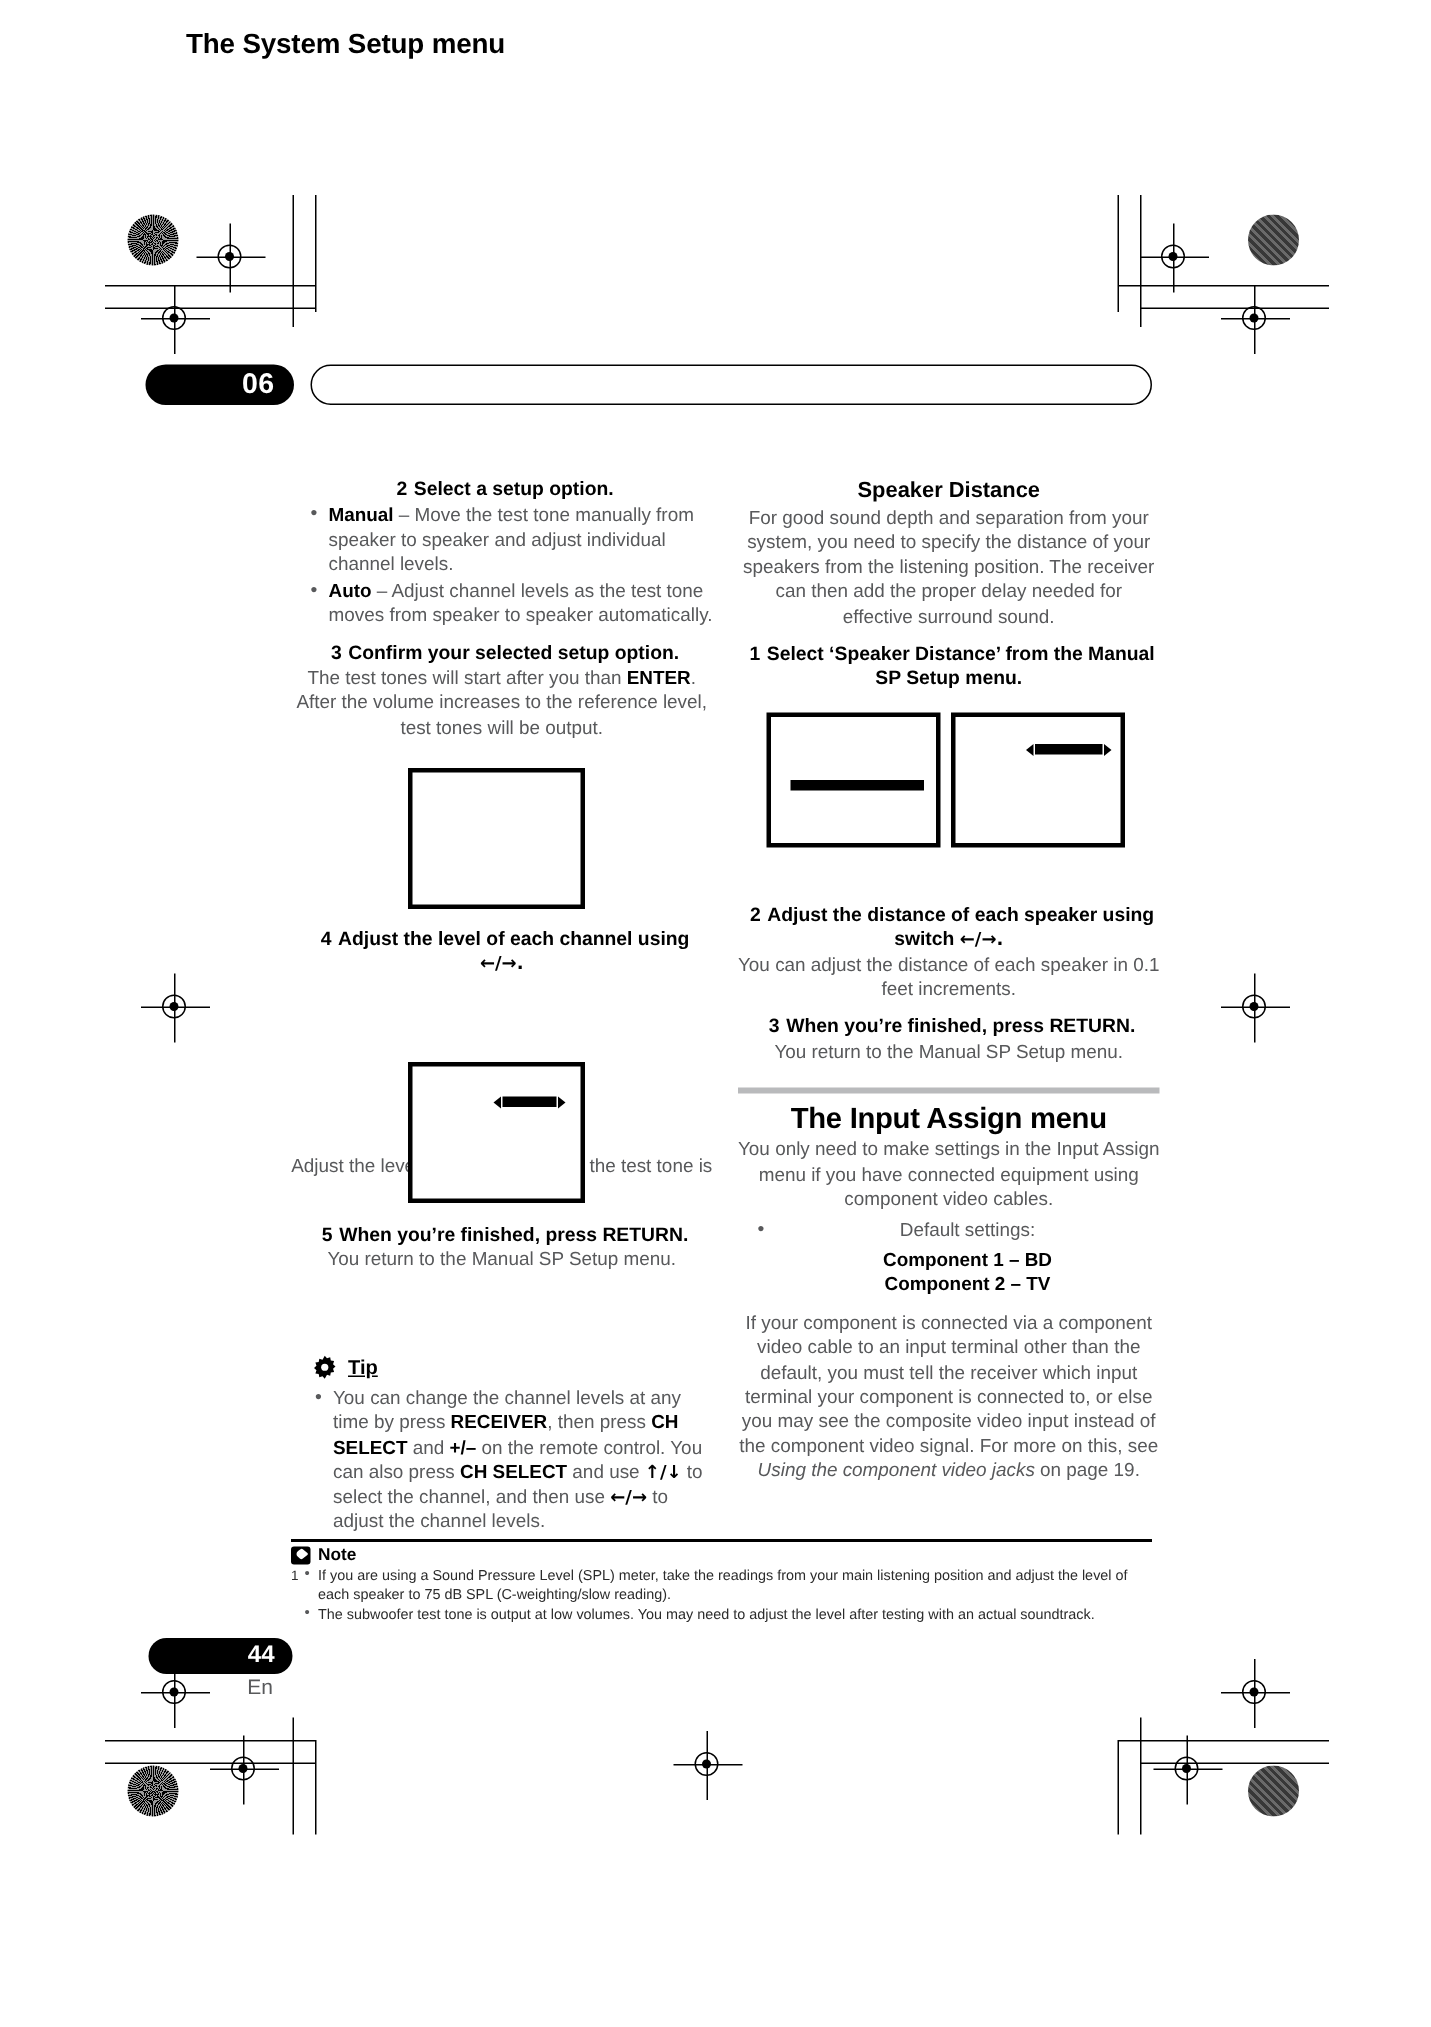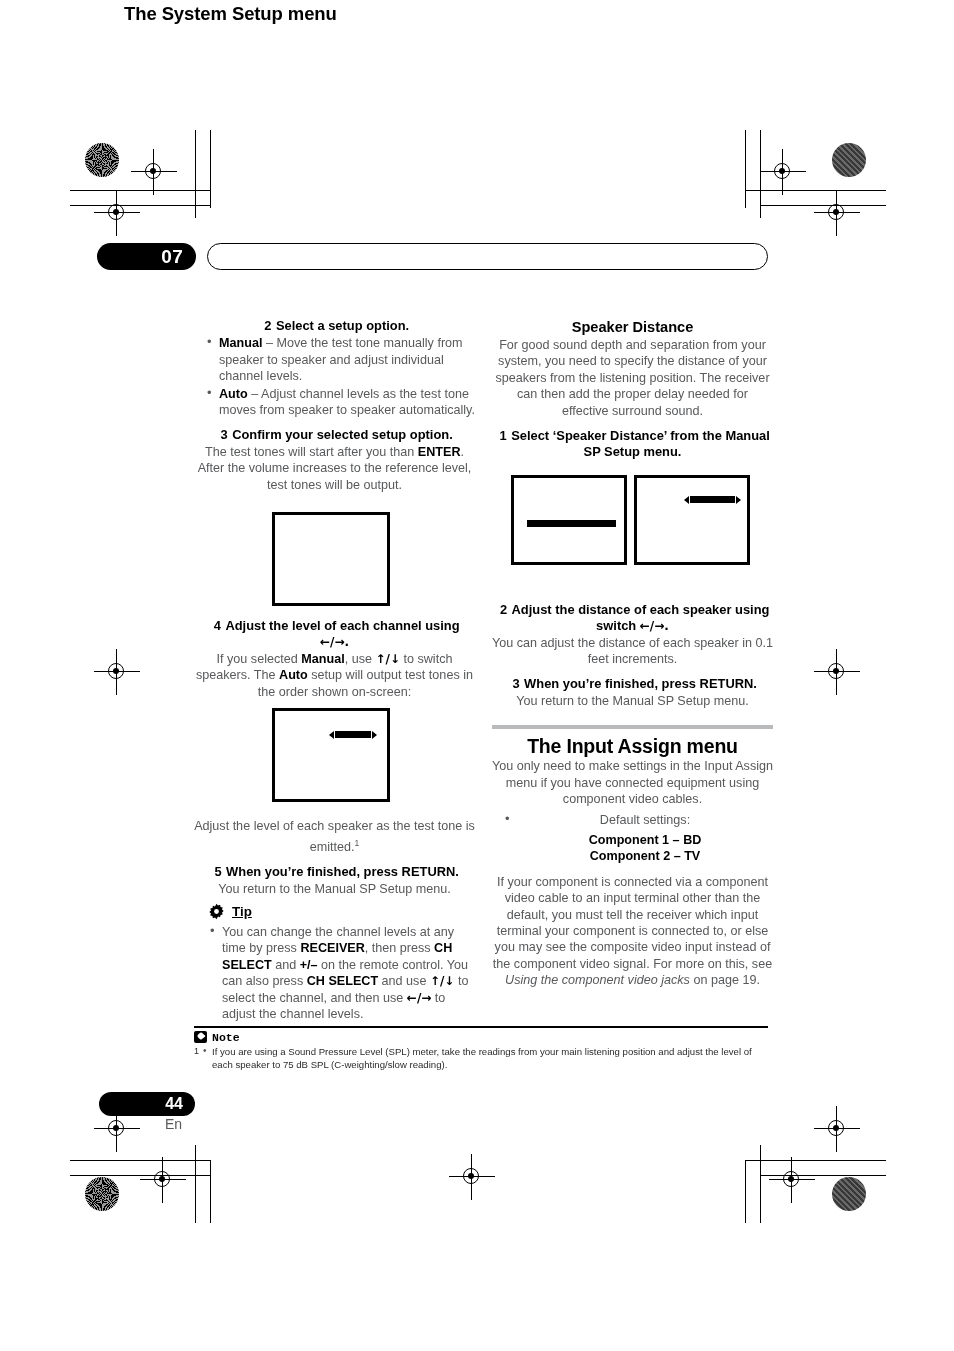--- a/index.html
+++ b/index.html
@@ -92,21 +92,21 @@
   .chapter-title-pill {
     position: absolute;
     left: 110px; top: 0;
     width: 561px; height: 27px;
     border: 1.3px solid #000;
     border-radius: 13.5px;
     box-sizing: border-box;
   }
   .chapter-title {
     position: absolute;
-    left: 124px; top: 0;
+    left: 124px; top: 15px;
     height: 27px;
     line-height: 27px;
     font-size: 18.5px;
     font-weight: bold;
     color: #000;
     letter-spacing: -.1px;
     white-space: nowrap;
   }
 
   
@@ -264,21 +264,20 @@
   .note-rule {
     height: 1.6px;
     background: #000;
     margin-bottom: 3px;
   }
   .note-head {
     display: flex;
     align-items: center;
     gap: 5px;
     margin-bottom: 1px;
-    font-family: Liberation Mono, monospace;
   }
   .note-icon {
     width: 13px; height: 12px;
     background: #000;
     border-radius: 2px;
     position: relative;
     flex: 0 0 13px;
   }
   .note-icon:after {
     content: "";
@@ -435,21 +434,21 @@
       <div class="dot"></div>
   </div>
   <div class="regmark" style="left:775px; top:1163px;">
     <div class="h"></div>
       <div class="v"></div>
       <div class="ring"></div>
       <div class="dot"></div>
   </div>
 
   <div class="chapter-bar">
-    <div class="chapter-num">07</div>
+    <div class="chapter-num">06</div>
     <div class="chapter-title-pill"></div>
   </div>
   <div class="chapter-title">The System Setup menu</div>
 
   <div class="col col-left">
 
     <p class="step">
       <span class="n">2</span><span>Select a setup option.</span>
     </p>
 
@@ -462,21 +461,20 @@
       <span class="n">3</span><span>Confirm your selected setup option.</span>
     </p>
     <p class="body"><span>The test tones will start after you than </span><b>ENTER</b><span>. After the volume increases to the reference level, test tones will be output.</span></p>
 
     <div style="height:116px;"></div>
 
     <p class="step">
       <span class="n">4</span><span>Adjust the level of each channel using</span><br>
       <span class="arrow">←/→.</span>
     </p>
-    <p class="body"><span>If you selected </span><b>Manual</b><span>, use </span><b class="arrow">↑/↓</b><span> to switch speakers. The </span><b>Auto</b><span> setup will output test tones in the order shown on-screen:</span></p>
 
     <div style="height:118px;"></div>
 
     <p class="body"><span>Adjust the level of each speaker as the test tone is emitted.</span><sup class="fn">1</sup></p>
 
     <p class="step">
       <span class="n">5</span><span>When you’re finished, press RETURN.</span>
     </p>
     <p class="body">You return to the Manual SP Setup menu.</p>
   </div>
@@ -549,20 +547,21 @@
   <div class="note-wrap">
     <div class="note-rule"></div>
     <div class="note-head">
       <span class="note-icon"></span>
       <span class="note-label">Note</span>
     </div>
     <div class="note-body">
       <span class="fnnum">1</span>
       <ul class="bul">
         <li>If you are using a Sound Pressure Level (SPL) meter, take the readings from your main listening position and adjust the level of each speaker to 75 dB SPL (C-weighting/slow reading).</li>
+        <li>The subwoofer test tone is output at low volumes. You may need to adjust the level after testing with an actual soundtrack.</li>
       </ul>
     </div>
   </div>
 
   <div class="pagenum-pill">44</div>
   <div class="pagenum-lang">En</div>
 
 </div>
 
 </body></html>

